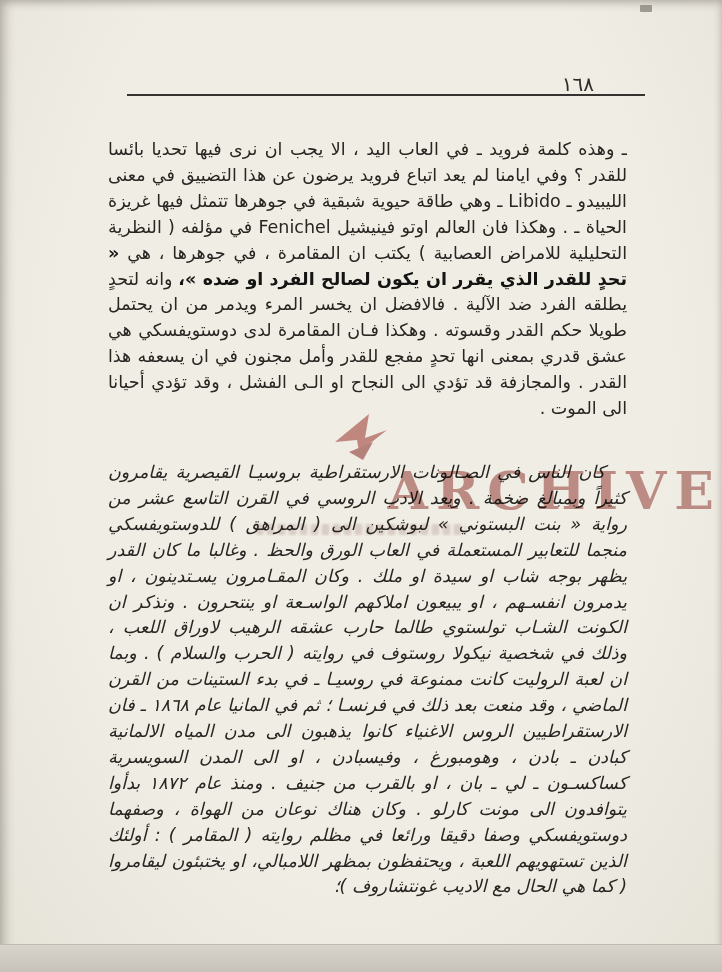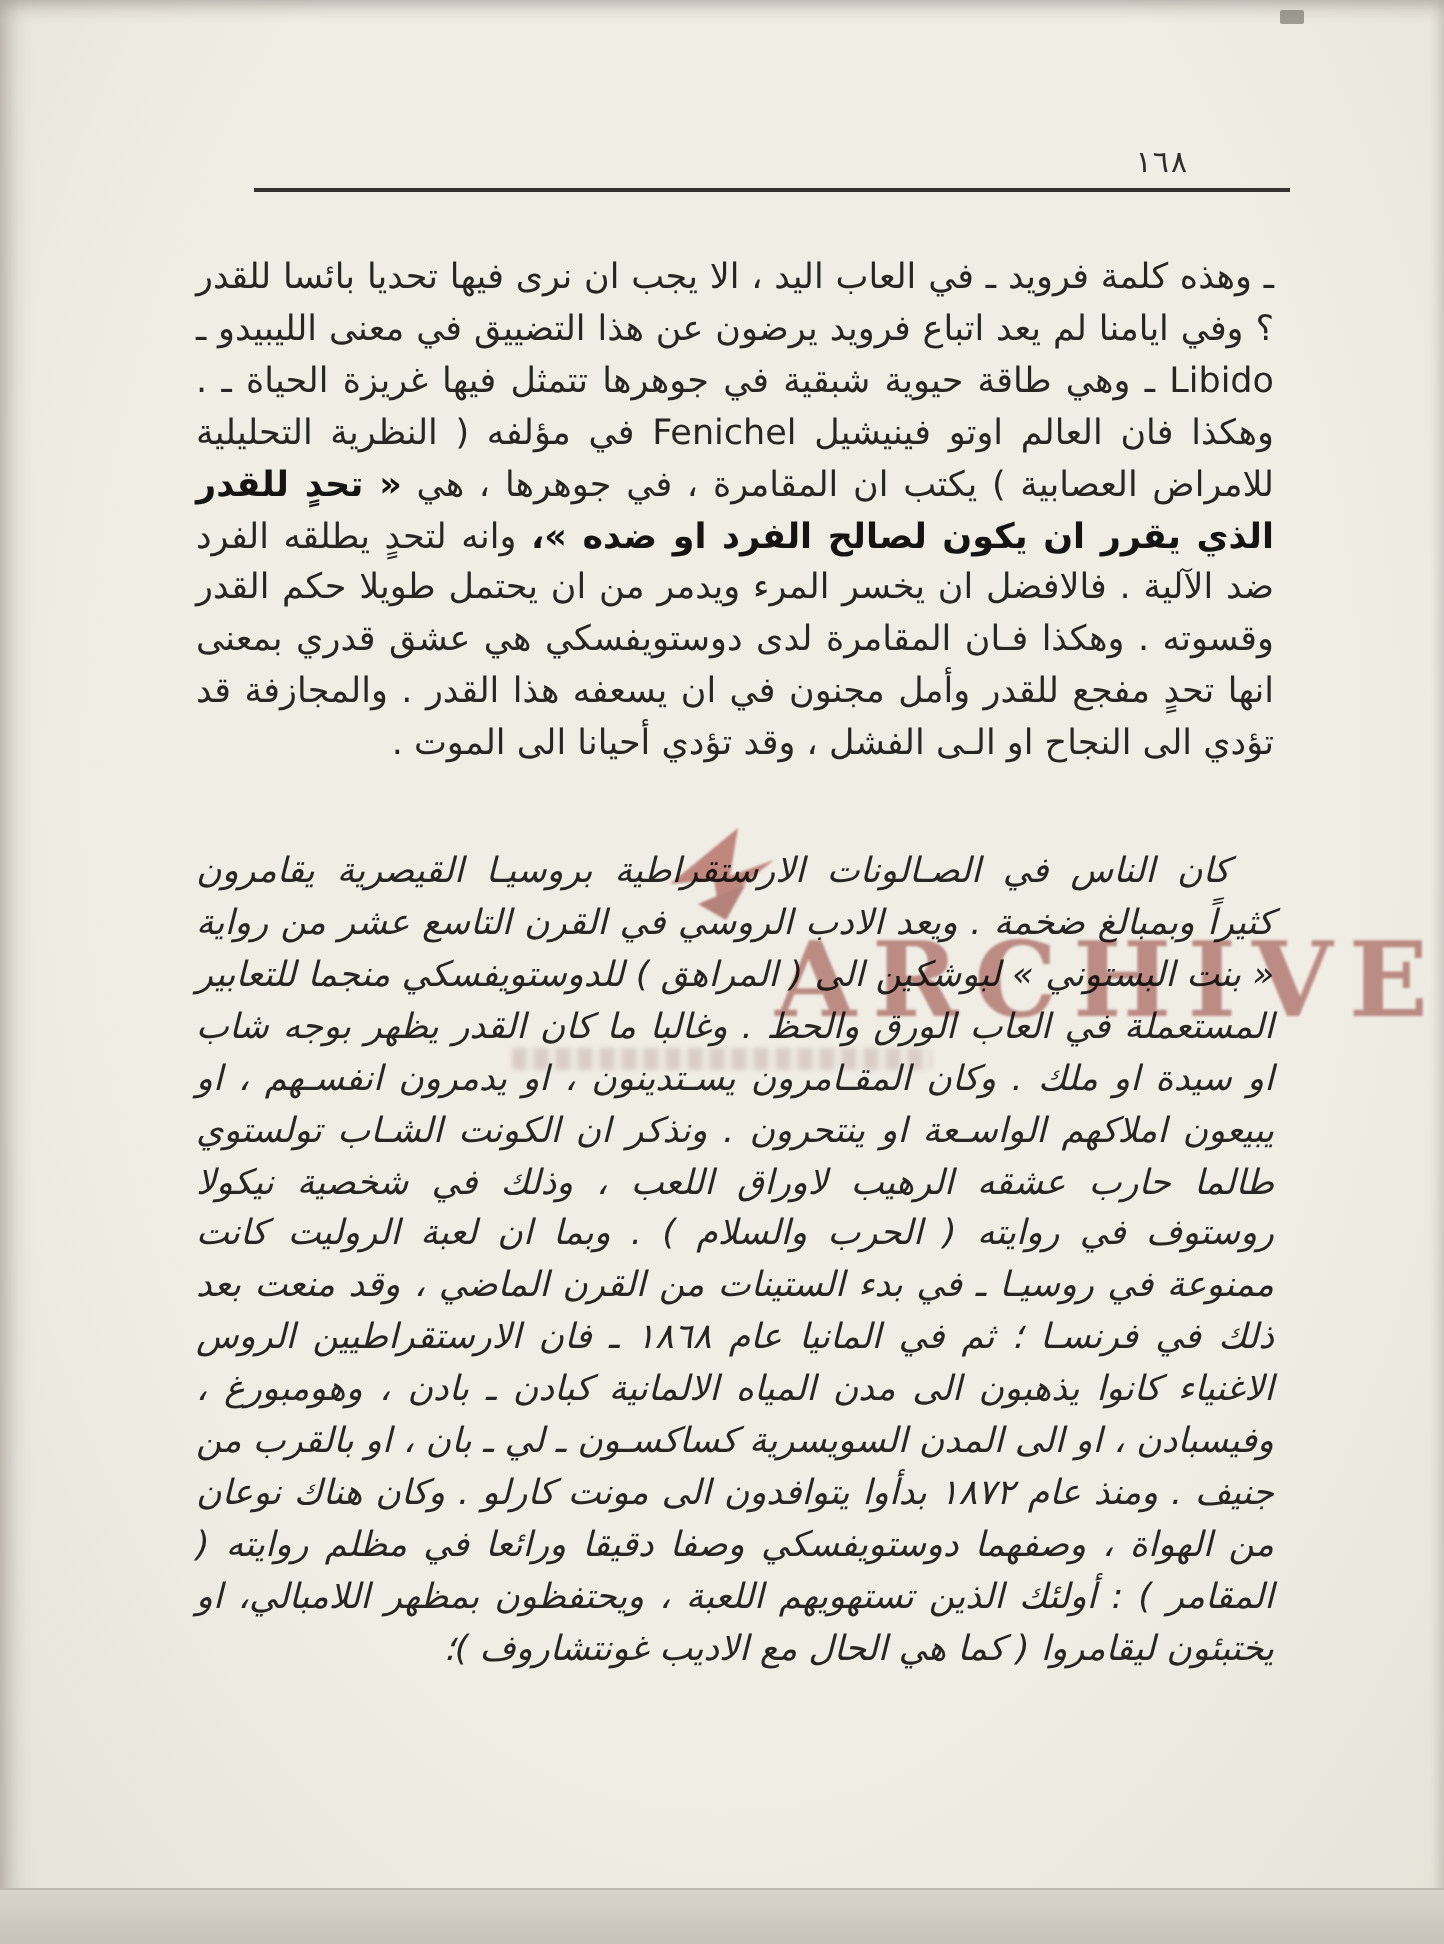--- a/index.html
+++ b/index.html
@@ -7,32 +7,32 @@
     position:relative;
     width:722px;height:972px;
     background:#edeae1;
     background-image:radial-gradient(ellipse at 50% 40%, #f0ede5 60%, #e5e2d8 100%);
     overflow:hidden;
     font-family:"DejaVu Sans", sans-serif;
     box-shadow:inset 6px 0 10px rgba(90,85,75,.25), inset 0 4px 8px rgba(90,85,75,.18), inset -2px 0 6px rgba(90,85,75,.12);
   }
   .page-number{
     position:absolute;top:72px;right:128px;
-    font-size:15px;color:#2e2d2a;letter-spacing:1px;font-family:Liberation Mono, monospace;
+    font-size:20px;color:#2e2d2a;letter-spacing:1px;
   }
   .rule{
     position:absolute;top:94px;left:127px;right:77px;
     height:2px;background:#34332f;
   }
   .body-text{
     position:absolute;top:121px;left:92px;right:79px;
     direction:rtl;text-align:justify;
     font-size:17.5px;line-height:25.9px;color:#272622;
   }
-  .body-text p{margin:6px;}
+  .body-text p{margin:16px;}
   .body-text p + p{margin-top:38px;font-style:italic;}
   .indent{text-indent:22px;}
   b.bold{font-weight:bold;color:#141412;}
   
   .watermark{
     position:absolute;top:408px;left:0;right:0;
     text-align:right;pointer-events:none;
     mix-blend-mode:multiply;
   }
   .wm-logo{display:block;margin:0 auto;width:64px;height:56px;opacity:.55;filter:blur(.4px);}

